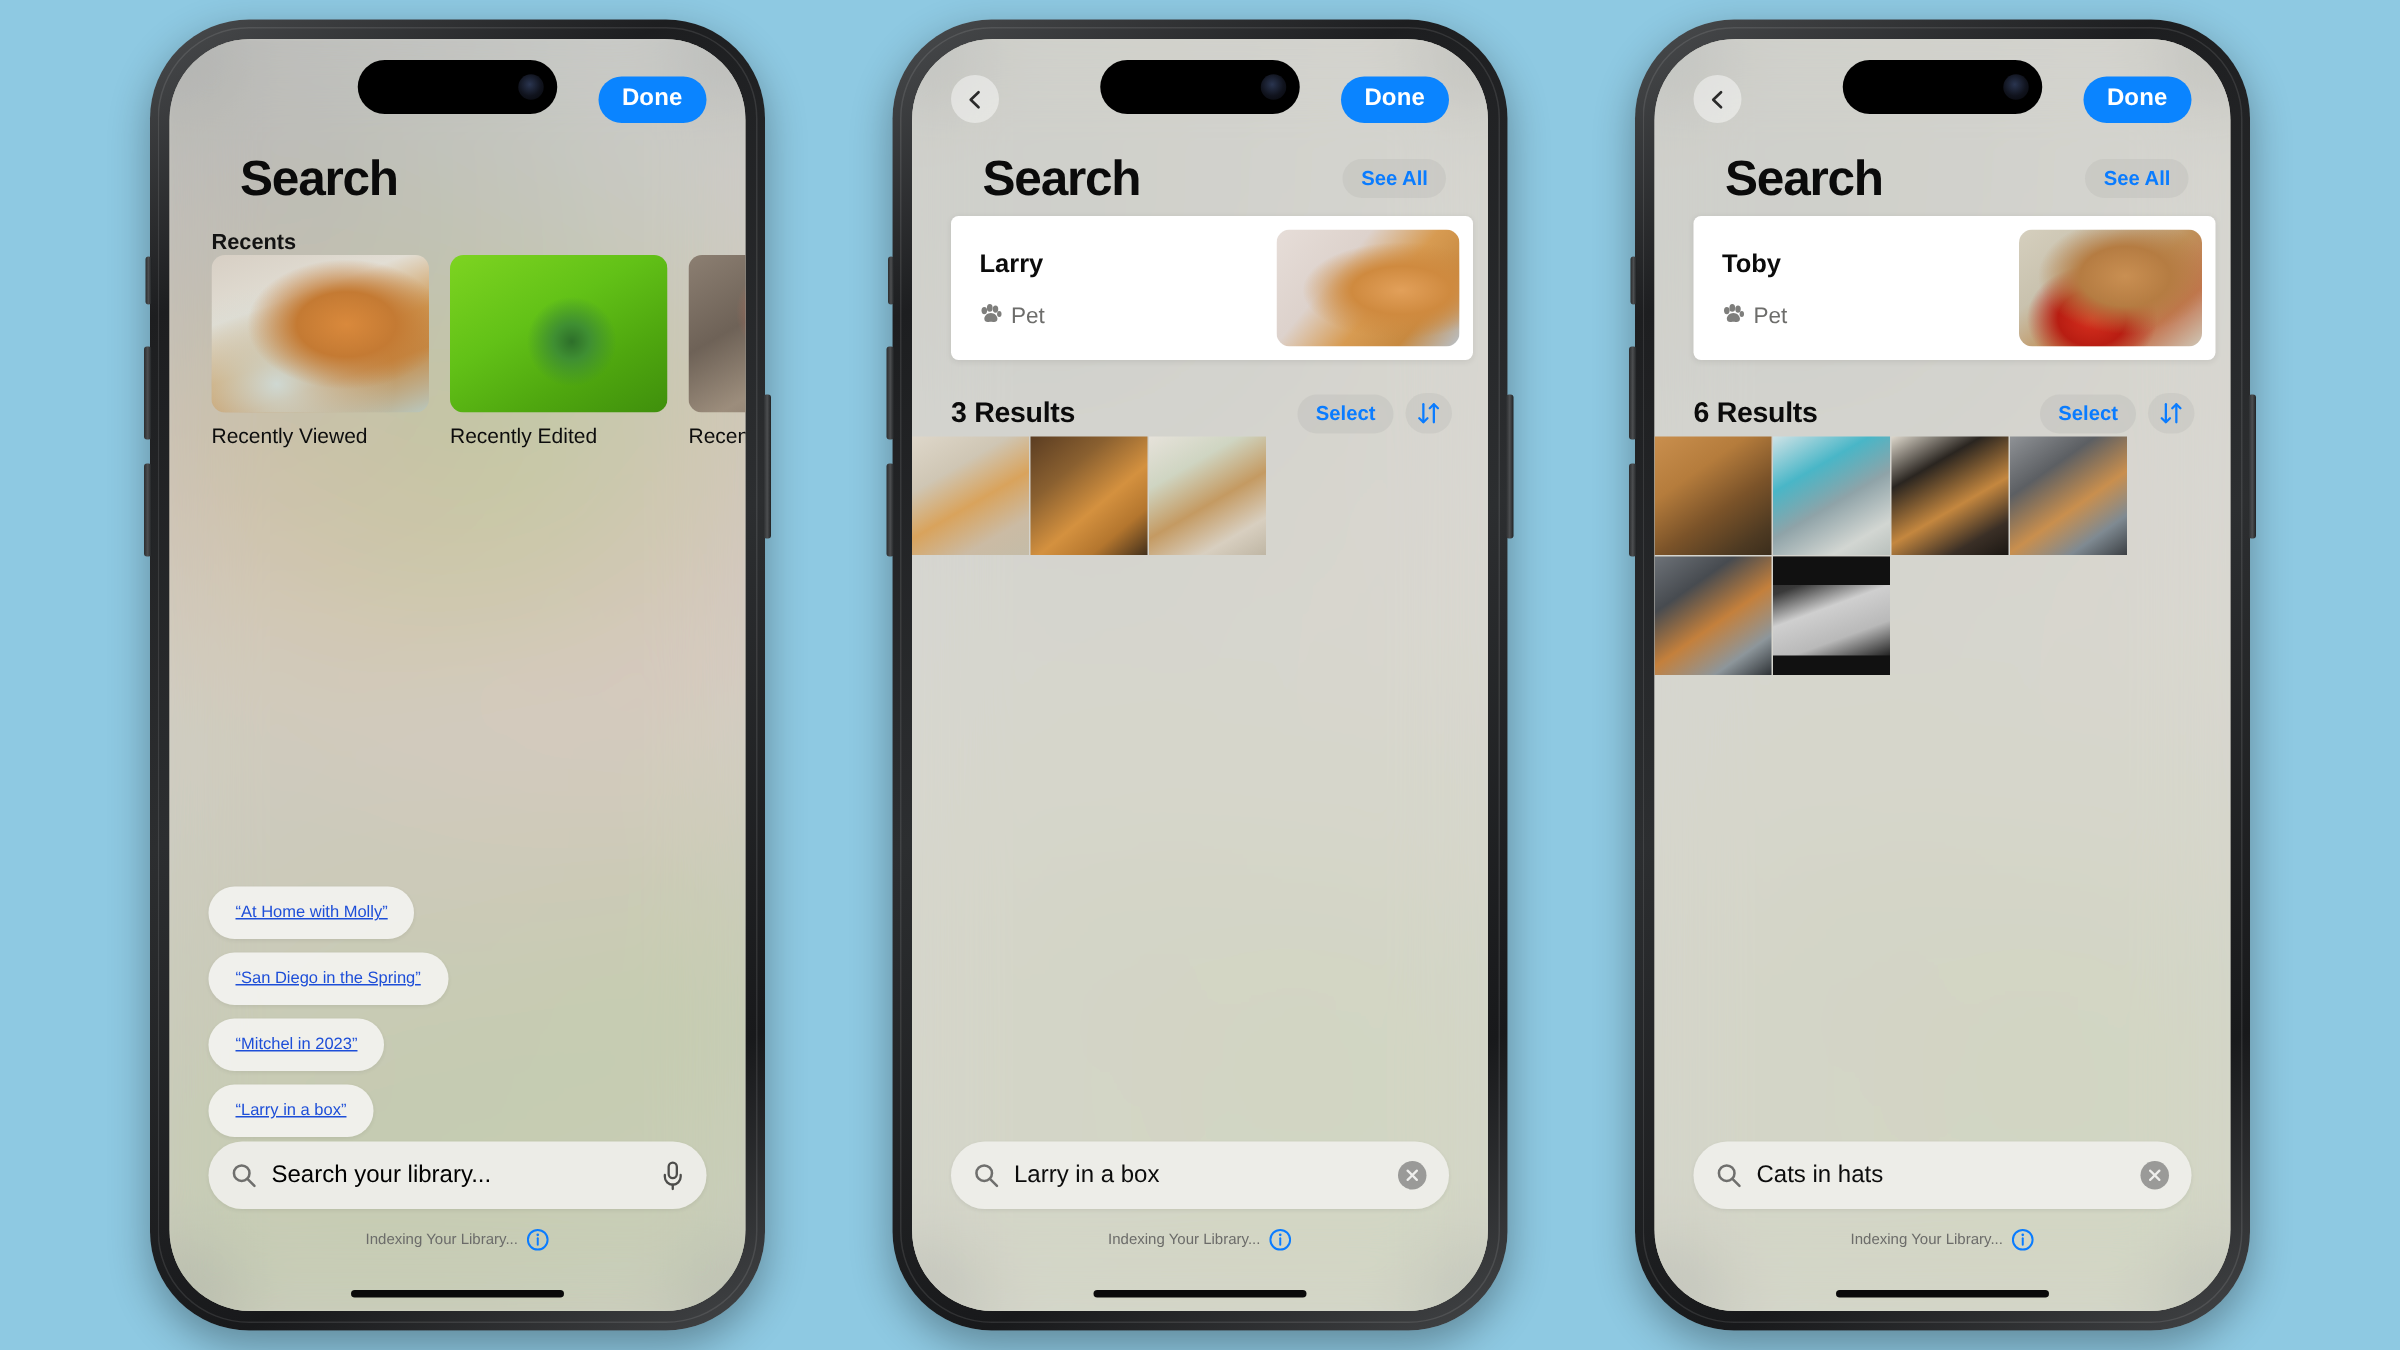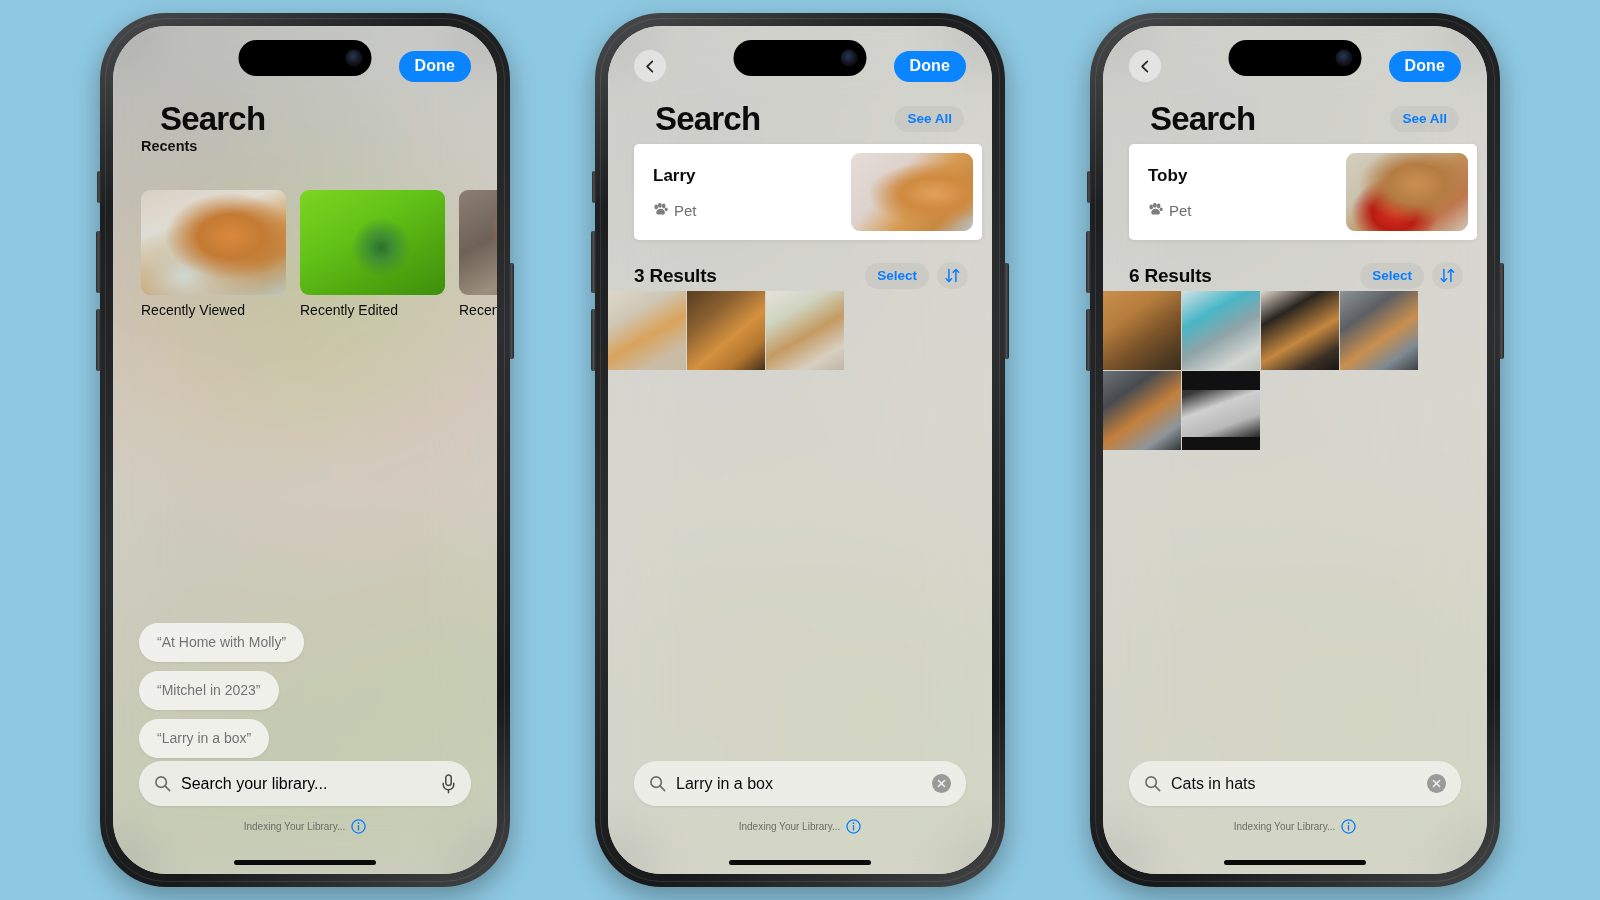--- a/index.html
+++ b/index.html
@@ -165,29 +165,29 @@
     color: #0a7cff;
     font-size: 13.5px;
     font-weight: 600;
     padding: 5px 12px 6px;
     border-radius: 14px;
   }
 
   
   .section-label {
     position: absolute;
-    top: 112px; left: 28px;
+    top: 128px; left: 28px;
     font-size: 14.5px;
     font-weight: 700;
     color: #131313;
     z-index: 30;
   }
   .recents-row {
     position: absolute;
-    top: 164px; left: 28px; right: 0;
+    top: 144px; left: 28px; right: 0;
     display: flex;
     gap: 14px;
     z-index: 30;
   }
   .recent-card { width: 145px; flex: 0 0 auto; }
   .recent-thumb {
     width: 145px; height: 105px;
     border-radius: 9px;
     overflow: hidden;
     position: relative;
@@ -219,23 +219,24 @@
     display: flex;
     flex-direction: column;
     align-items: flex-start;
     gap: 9px;
     z-index: 30;
   }
   .chip {
     background: rgba(243,243,240,.92);
     border-radius: 20px;
     padding: 11px 18px 12px;
-    font-size: 14px;
-    color: #737373;
+    font-size: 11px;
+    color: #1d4ed8;
     box-shadow: 0 1px 3px rgba(0,0,0,.07);
+    text-decoration: underline;
   }
 
   
   .searchbar {
     position: absolute;
     left: 26px; right: 26px; bottom: 68px;
     height: 45px;
     border-radius: 23px;
     background: rgba(238,238,234,.94);
     display: flex;
@@ -401,20 +402,21 @@
           <div class="recent-cap">Recently Edited</div>
         </div>
         <div class="recent-card">
           <div class="recent-thumb art-mushroom"></div>
           <div class="recent-cap">Recently Shared</div>
         </div>
       </div>
 
       <div class="chips">
         <div class="chip">“At Home with Molly”</div>
+        <div class="chip">“San Diego in the Spring”</div>
         <div class="chip">“Mitchel in 2023”</div>
         <div class="chip">“Larry in a box”</div>
       </div>
 
       <div class="searchbar">
         <span class="mag">
           <svg viewBox="0 0 20 20" fill="none" stroke="#6f6f6d" stroke-width="2">
             <circle cx="8.4" cy="8.4" r="6.1"></circle>
               <line x1="12.9" y1="12.9" x2="18.4" y2="18.4" stroke-linecap="round"></line>
           </svg>

